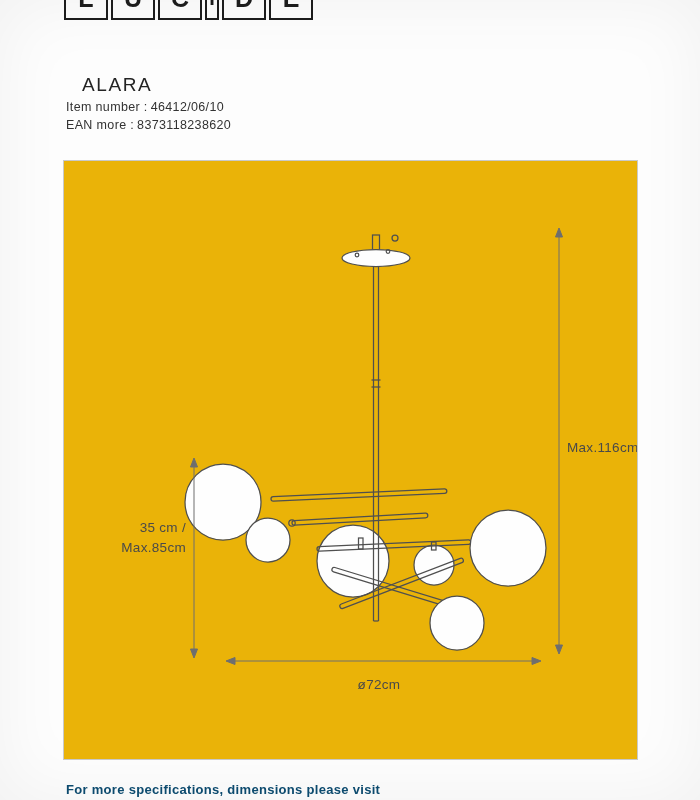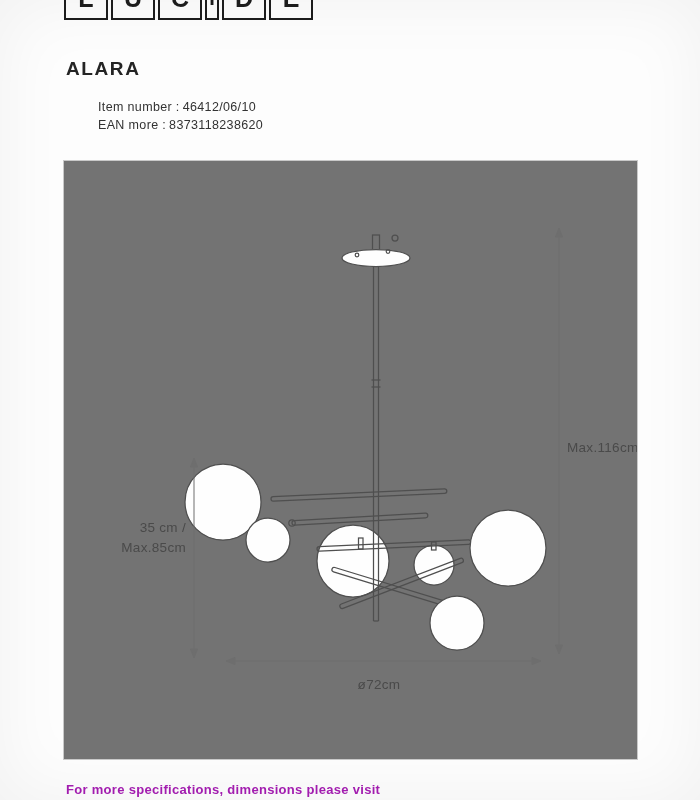--- a/index.html
+++ b/index.html
@@ -25,48 +25,48 @@
     border:2.5px solid #1c1c1c;
     box-sizing:border-box;
     display:flex; align-items:center; justify-content:center;
     font-weight:700; font-size:25px; color:#1c1c1c;
     background:transparent;
   }
   .lbox.narrow { width:14px; font-size:20px; }
   
   .title {
     position:absolute; left:66px; top:58px;
-    margin:0;
-    font-size:19px; font-weight:700; letter-spacing:1.6px;
+    margin:16px;
+    font-size:19px; font-weight:400; letter-spacing:1.6px;
     color:#242424;
   }
   .meta {
     position:absolute; left:66px; top:99px;
     font-size:12.5px; color:#333;
-    letter-spacing:.35px; line-height:17.5px;margin-left:32px;
+    letter-spacing:.35px; line-height:17.5px;
   }
   .meta .val { margin-left:3px; }
   
   .frame {
     position:absolute; left:63px; top:160px;
     width:573px; height:598px;
     border:1px solid #c9c9c9;
-    background:#737373;
+    background:#eab308;
     text-align:right;
   }
   .frame svg { display:block; }
   svg text {
     font-family:"Liberation Sans", sans-serif;
     font-size:13.5px; fill:#4a4a4a; letter-spacing:.3px;
   }
   
   .footer {
     position:absolute; left:66px; top:782px;
     font-size:13px; font-weight:600; letter-spacing:.3px;
-    color:#a21caf;
+    color:#0c4a6e;
   }
 </style>
 </head>
 <body>
 
 <div class="page">
 
   <div class="logo">
     <span class="lbox">
         <span>L</span>

